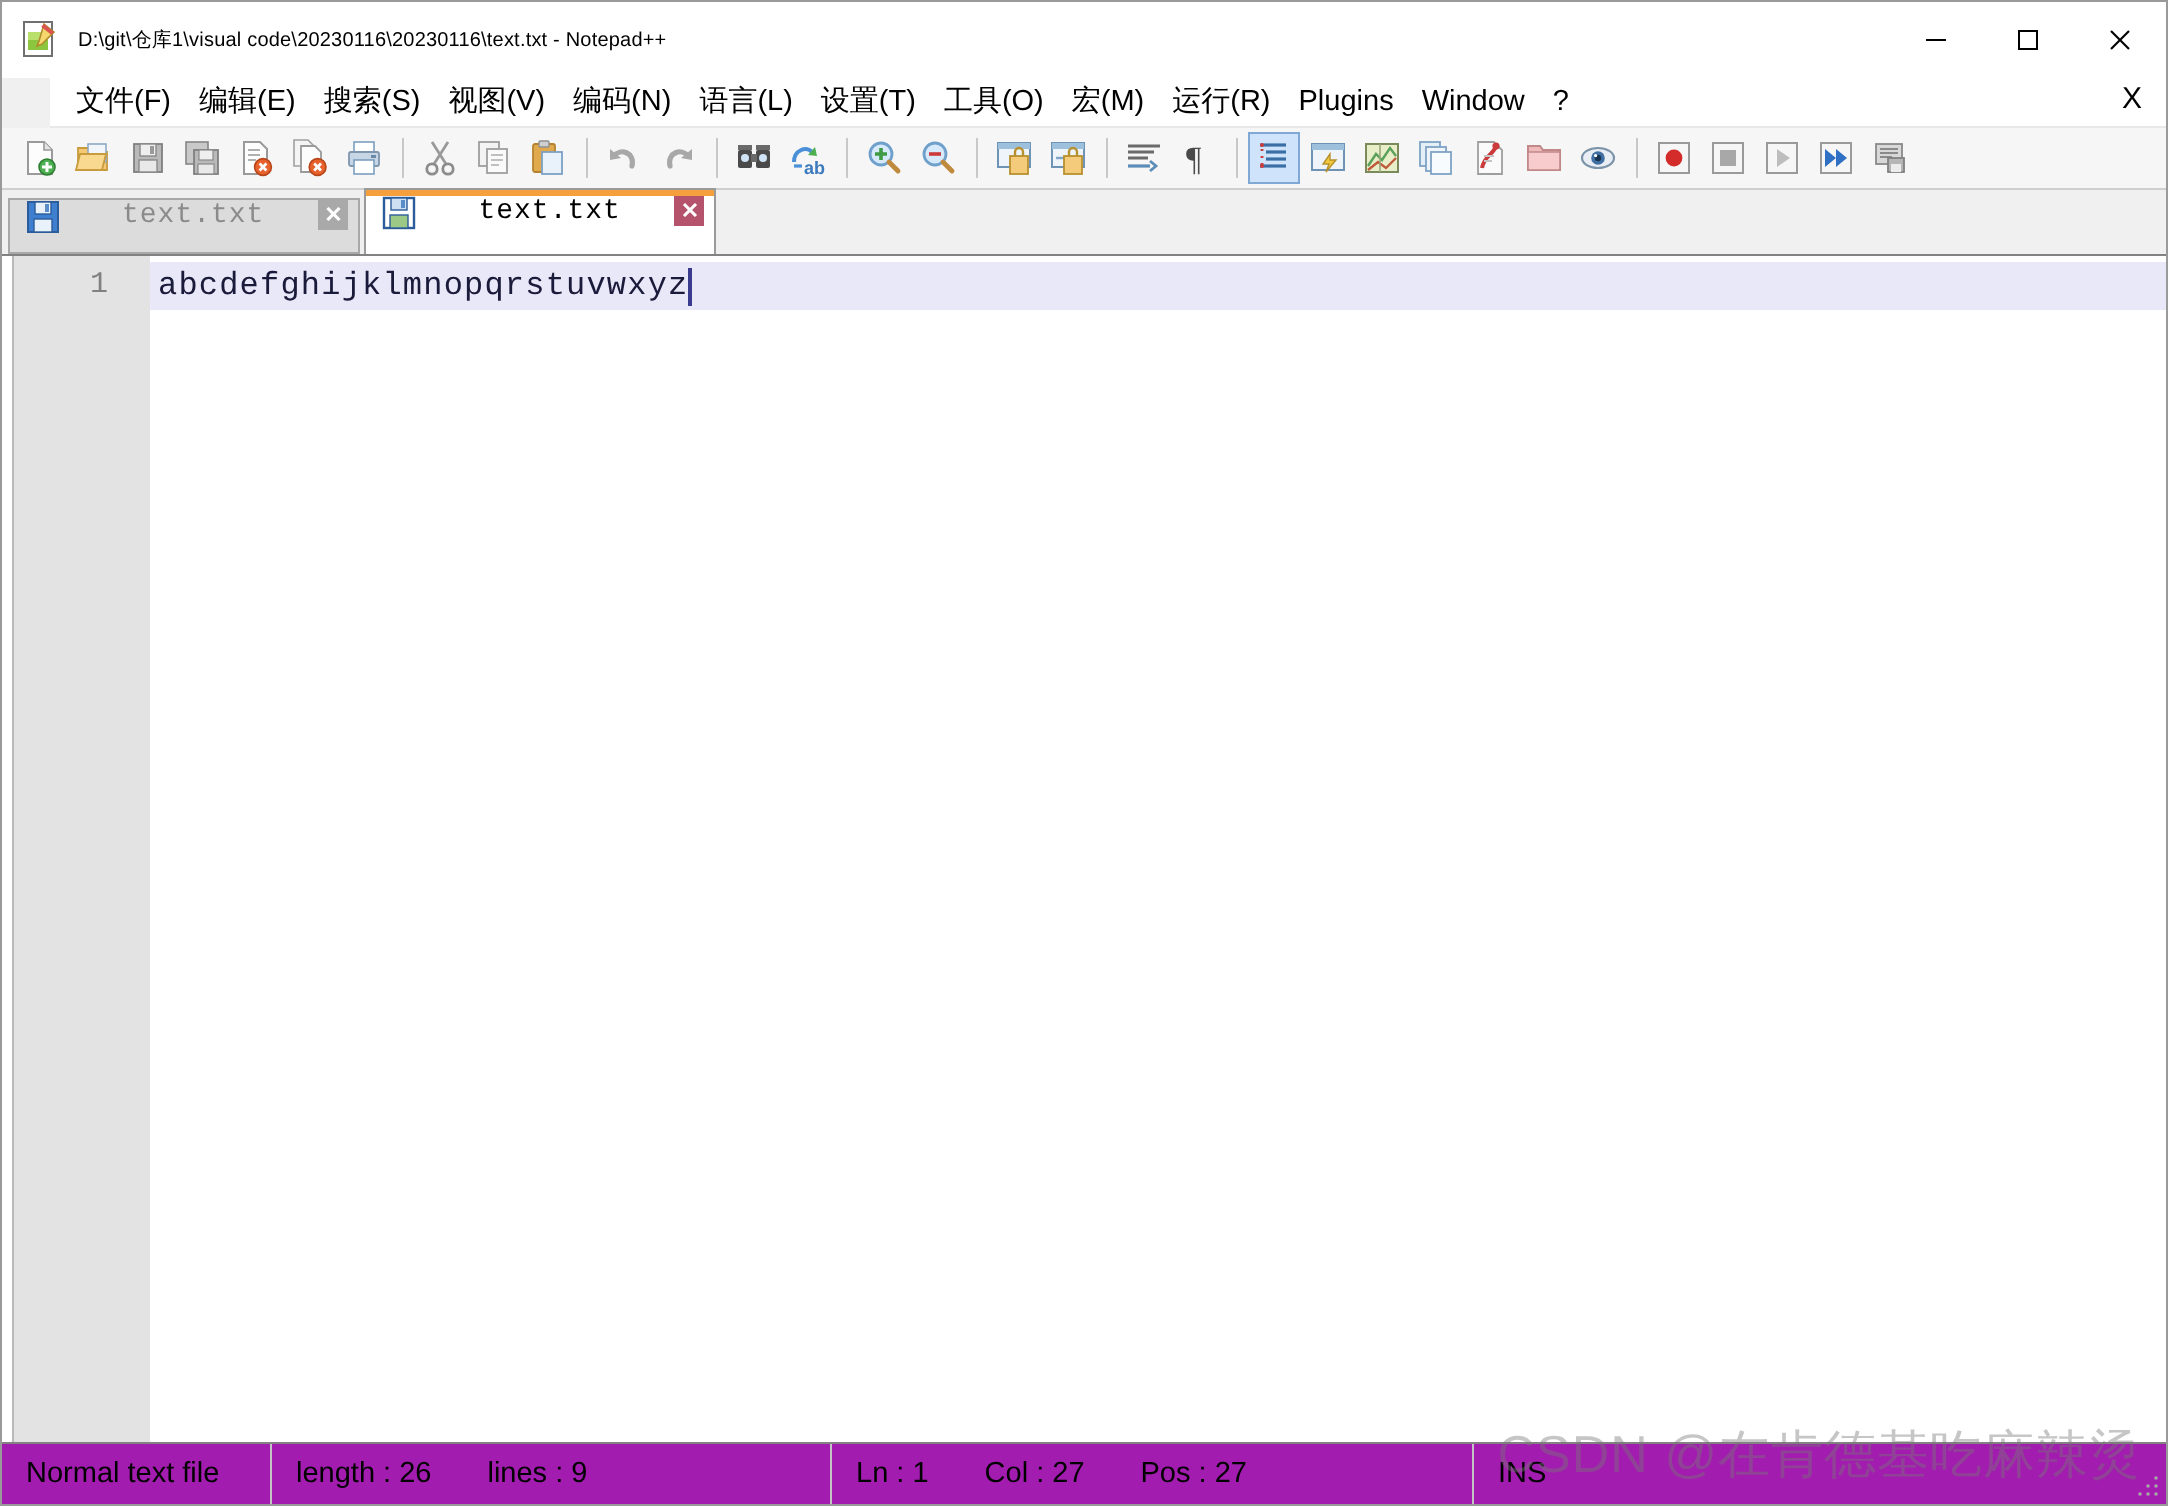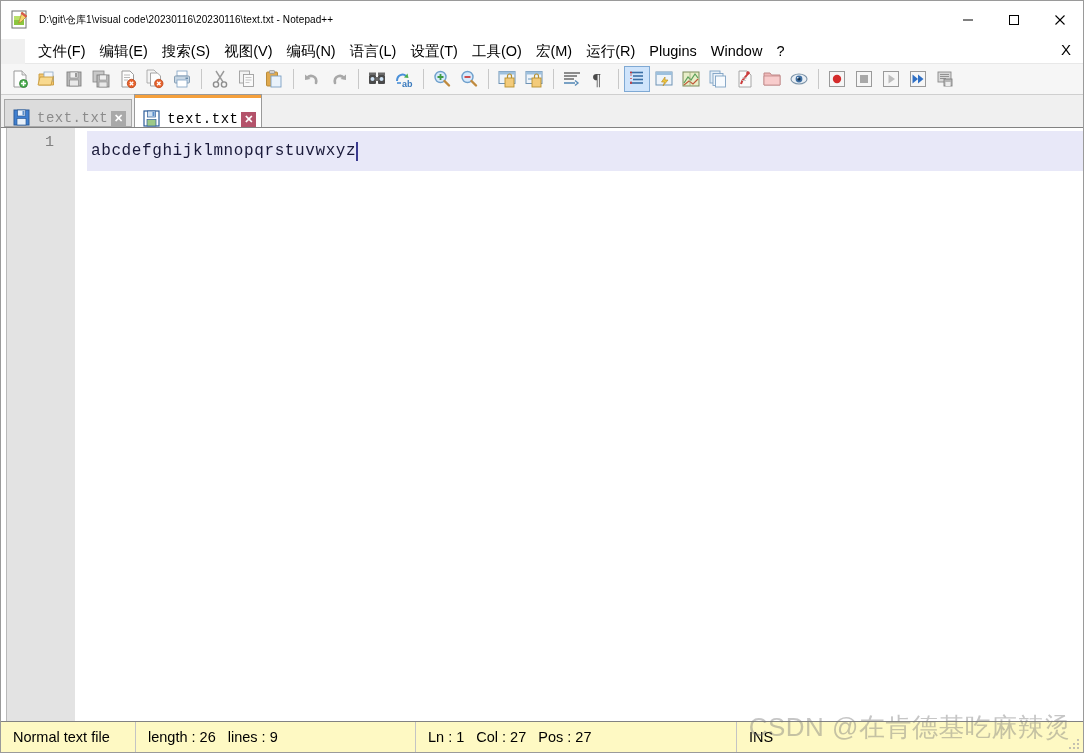--- a/index.html
+++ b/index.html
@@ -129,27 +129,28 @@
     min-height: 32px;
     background: #f0f0f0;
     display: flex;
     align-items: flex-end;
     padding-left: 3px;
     position: relative;
   }
   .tab {
     height: 28px;
     display: flex;
-    align-items: flex-end;
+    align-items: flex-start;
     padding: 0 5px 0 8px;
     margin-right: 2px;
     box-sizing: border-box;
     position: relative;
     font-family: "Liberation Mono", monospace;
     font-size: 14px;
+    gap: 24px;
   }
   .tab.inactive {
     background: #dcdcdc;
     border: 1px solid #a8a8a8;
     color: #8b8b8b;
   }
   .tab.active {
     background: #ffffff;
     border: 1px solid #9a9a9a;
     border-bottom: none;
@@ -216,63 +217,62 @@
     line-height: 24px;
     user-select: none;
   }
   .code-area {
     flex: 1 1 auto;
     position: relative;
     background: #ffffff;
     padding-top: 3px;
   }
   .code-line {
-    height: 40px;
+    height: 24px;
     line-height: 24px;
     background: #e8e8f8;
     font-family: "Liberation Mono", monospace;
     font-size: 16px;
     color: #1a1a3a;
     padding-left: 4px;
     letter-spacing: 0.6px;
     white-space: pre;
     position: relative;
     display: flex;
     align-items: center;
-    margin-left: 12px;
   }
   .caret {
     display: inline-block;
     width: 1.5px;
     height: 19px;
     background: #3b3b8f;
     margin-left: 0px;
   }
 
   
   .statusbar {
     height: 20px;
     min-height: 30px;
-    background: #fef9c3;
+    background: #a21caf;
     display: flex;
     align-items: center;
     font-size: 14.5px;
     color: #000000;
     position: relative;
   }
   .sb-cell {
     height: 30px;
     display: flex;
     align-items: center;
     border-right: 1px solid #c4c4c4;
     box-sizing: border-box;
     padding-left: 12px;
     white-space: nowrap;
   }
-  .sb-inner { display: flex; gap: 12px; }
+  .sb-inner { display: flex; gap: 28px; }
   .sb-grip {
     position: absolute;
     right: 3px;
     bottom: 3px;
     width: 12px;
     height: 12px;
   }
 
   
   .watermark {

